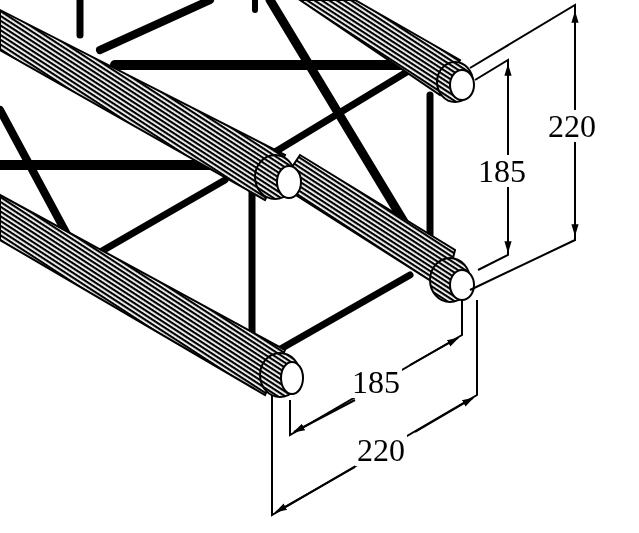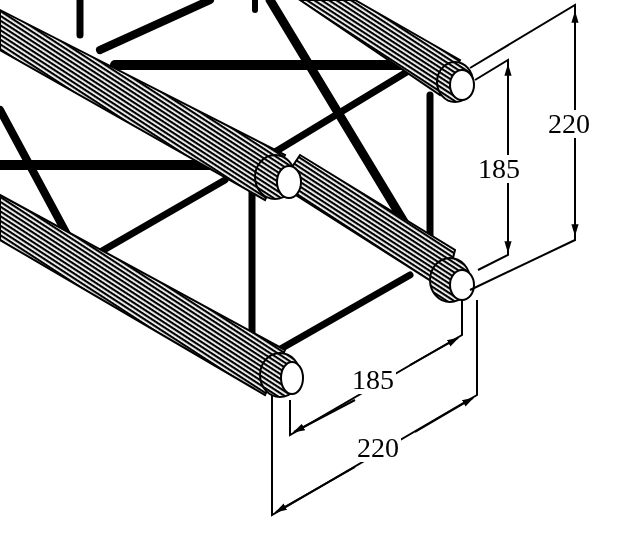--- a/index.html
+++ b/index.html
@@ -1,18 +1,18 @@
 <!DOCTYPE html>
 <html><head>
 <meta charset="utf-8">
 <style>
   html, body { margin:0; padding:0; background:#ffffff; }
   body { width:639px; height:533px; overflow:hidden; position:relative; font-family:"Liberation Serif", serif; }
   #drawing { position:absolute; left:0; top:0; width:639px; height:533px; }
-  .dim-label { position:absolute; font-family:"Liberation Serif", "DejaVu Serif", serif; font-size:28px; color:#000; line-height:1; background:#fff; padding:0 2px; }
+  .dim-label { position:absolute; font-family:"Liberation Serif", "DejaVu Serif", serif; font-size:32px; color:#000; line-height:1; background:#fff; padding:0 2px; }
 </style>
 </head>
 <body>
 
 <svg id="drawing" viewBox="0 0 639 533" xmlns="http://www.w3.org/2000/svg">
   <defs>
     <pattern id="ribs" patternUnits="userSpaceOnUse" width="4" height="4" patternTransform="rotate(33)">
       <rect width="4" height="4" fill="#fff"></rect>
       <rect width="4" height="2.2" fill="#000"></rect>
     </pattern>

